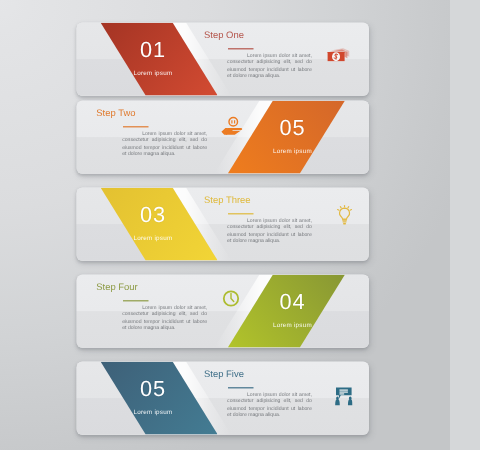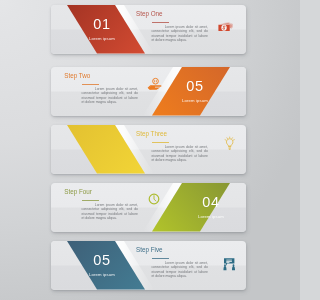--- a/index.html
+++ b/index.html
@@ -44,21 +44,21 @@
   .para{position:absolute;font-size:3.4px;line-height:4.55px;color:#75787c;
         width:56.5px;text-align:justify;text-indent:13.3px;}
 
   .icon{position:absolute;}
   .icon svg{display:block;width:100%;height:100%;}
 </style>
 </head>
 <body>
 
 <div id="stage">
-    <div class="row" style="top: 5px;">
+    <div class="row" style="top: 15px;">
       <div class="card">
         <div class="side" style="left: 0px; width: 46px; clip-path: polygon(0px 0px, 16px 0px, 46px 100%, 0px 100%);"></div>
         <div class="sheen" style="left: 64px; width: 39px; clip-path: polygon(0px 0px, 9px 0px, 39px 100%, 30px 100%); background: linear-gradient(to right, rgba(255, 255, 255, 0.9) 0%, rgba(255, 255, 255, 0.85) 22%, rgba(255, 255, 255, 0.3) 62%, rgba(255, 255, 255, 0) 100%);"></div>
         <div class="slab" style="left: 16px; width: 78px; clip-path: polygon(0px 0px, 48px 0px, 78px 100%, 30px 100%); background: linear-gradient(129deg, rgb(164, 52, 36) 0%, rgb(211, 75, 50) 100%);"></div>
         <div class="numwrap" style="left: 23px;">
           <span class="n">01</span>
           <span class="cap">Lorem ipsum</span>
         </div>
         <div class="title" style="color: rgb(180, 84, 74); top: 5.9px; left: 85px;">Step One</div>
         <div class="rule" style="background: rgb(180, 84, 74); top: 17.1px; left: 101px;"></div>
@@ -98,20 +98,24 @@
       <path d="M1.2 21.5 L6.6 16.6 L10.4 16.6 L5.0 21.6 L9.2 25.6 L5.0 25.6 Z" fill="currentColor"></path>
     </svg>
         </div>
       </div>
     </div>
     <div class="row" style="top: 125px;">
       <div class="card">
         <div class="side" style="left: 0px; width: 46px; clip-path: polygon(0px 0px, 16px 0px, 46px 100%, 0px 100%);"></div>
         <div class="sheen" style="left: 64px; width: 39px; clip-path: polygon(0px 0px, 9px 0px, 39px 100%, 30px 100%); background: linear-gradient(to right, rgba(255, 255, 255, 0.9) 0%, rgba(255, 255, 255, 0.85) 22%, rgba(255, 255, 255, 0.3) 62%, rgba(255, 255, 255, 0) 100%);"></div>
         <div class="slab" style="left: 16px; width: 78px; clip-path: polygon(0px 0px, 48px 0px, 78px 100%, 30px 100%); background: linear-gradient(129deg, rgb(227, 193, 49) 0%, rgb(242, 213, 54) 100%);"></div>
+        <div class="numwrap" style="left: 23px;">
+          <span class="n">03</span>
+          <span class="cap">Lorem ipsum</span>
+        </div>
         <div class="title" style="color: rgb(223, 185, 58); top: 5.9px; left: 85px;">Step Three</div>
         <div class="rule" style="background: rgb(223, 185, 58); top: 17.1px; left: 101px;"></div>
         <div class="para" style="top: 19.5px; left: 100.4px;">Lorem ipsum dolor sit amet, consectetur adipisicing elit, sed do eiusmod tempor incididunt ut labore et dolore magna aliqua.</div>
         <div class="icon" style="color: rgb(226, 185, 67); top: 11.4px; width: 11.4px; height: 14px; left: 172.6px;">
           <svg viewBox="0 0 26 32">
       <g stroke="currentColor" stroke-width="1.7" stroke-linecap="round" fill="none">
         <path d="M13 2.3 v2.0"></path>
         <path d="M6.6 4.0 L7.9 5.9"></path>
         <path d="M19.4 4.0 L18.1 5.9"></path>
         <path d="M2.4 8.4 L4.6 9.5"></path>
@@ -126,21 +130,21 @@
       </g>
     </svg>
         </div>
       </div>
     </div>
     <div class="row" style="top: 183px;">
       <div class="card">
         <div class="side" style="right: 0px; width: 46px; clip-path: polygon(30px 0px, 46px 0px, 46px 100%, 0px 100%);"></div>
         <div class="sheen" style="right: 64px; width: 39px; clip-path: polygon(30px 0px, 39px 0px, 9px 100%, 0px 100%); background: linear-gradient(to left, rgba(255, 255, 255, 0.9) 0%, rgba(255, 255, 255, 0.85) 22%, rgba(255, 255, 255, 0.3) 62%, rgba(255, 255, 255, 0) 100%);"></div>
         <div class="slab" style="right: 16px; width: 78px; clip-path: polygon(30px 0px, 78px 0px, 48px 100%, 0px 100%); background: linear-gradient(231deg, rgb(136, 151, 52) 0%, rgb(178, 196, 42) 100%);"></div>
-        <div class="numwrap" style="left: 132px;">
+        <div class="numwrap" style="left: 116px;">
           <span class="n">04</span>
           <span class="cap">Lorem ipsum</span>
         </div>
         <div class="title" style="color: rgb(141, 155, 69); top: 5.9px; left: 13.2px;">Step Four</div>
         <div class="rule" style="background: rgb(141, 155, 69); top: 17.1px; left: 31px;"></div>
         <div class="para" style="top: 19.5px; left: 30.5px;">Lorem ipsum dolor sit amet, consectetur adipisicing elit, sed do eiusmod tempor incididunt ut labore et dolore magna aliqua.</div>
         <div class="icon" style="color: rgb(173, 188, 49); top: 10.3px; width: 12px; height: 12px; left: 97.3px;">
           <svg viewBox="0 0 30 30">
       <circle cx="15" cy="15" r="12.0" fill="none" stroke="currentColor" stroke-width="3.0"></circle>
       <path d="M15 6.6 v8.6 l4.6 4.8" fill="none" stroke="currentColor" stroke-width="2.4" stroke-linecap="round" stroke-linejoin="round"></path>

